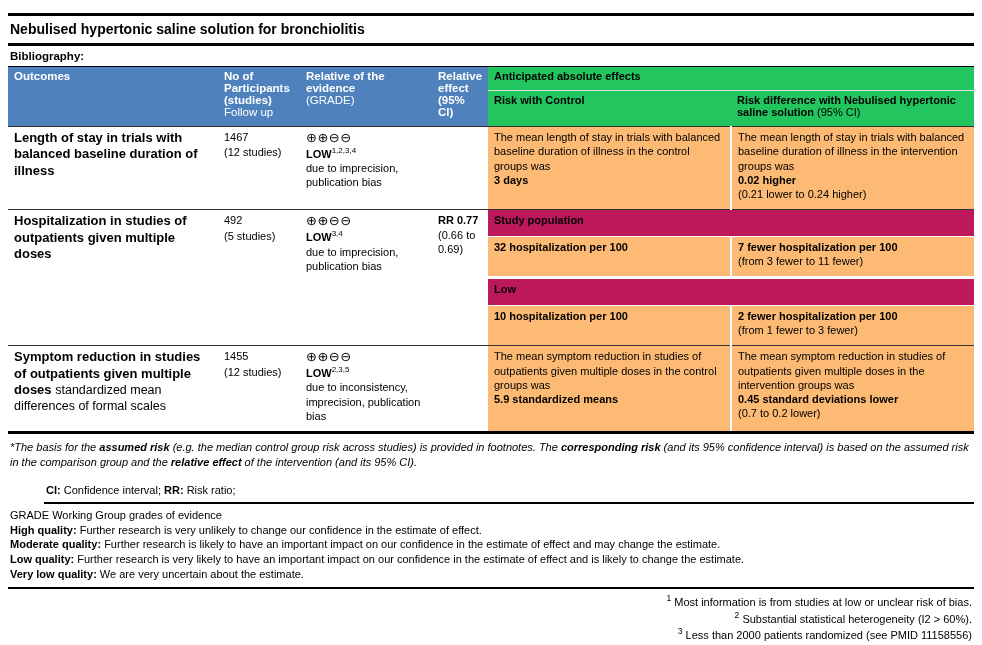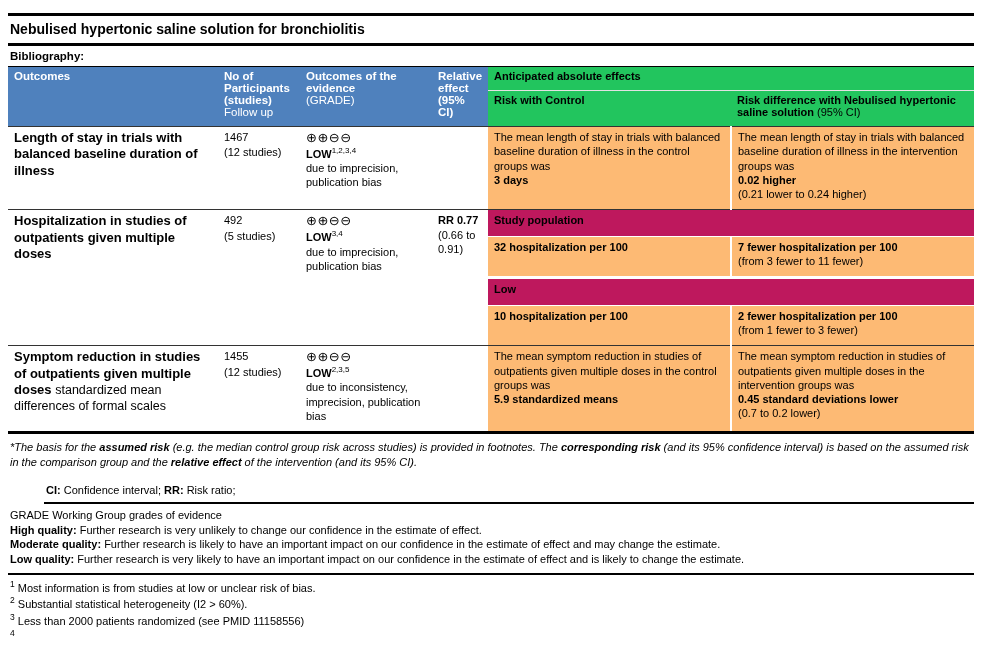--- a/index.html
+++ b/index.html
@@ -66,21 +66,21 @@
     border-bottom: 1px solid #fff;
     padding-top: 2px; padding-bottom: 3px;
   }
   tr.gap > td.band { border-top: 3px solid #fff; }
   .val { font-weight: bold; }
 
   .fn-star { font-size: 11px; line-height: 1.35; padding: 6px 2px 2px 2px; font-style: italic; }
   .abbrev  { font-size: 11px; padding: 12px 2px 6px 2px; border-bottom: 2px solid #000; margin-left: 36px; }
   .grades  { font-size: 11px; line-height: 1.33; padding: 4px 2px 6px 2px; border-bottom: 2px solid #000; }
   .numnotes { font-size: 11px; padding: 5px 2px 7px 2px; border-bottom: 3px solid #000; }
-  .numnotes .fn-line { padding: 2px 0 2.5px 0; }
+  .numnotes .fn-line { padding: 2px 0 2.5px 0; text-align: right; }
   .numnotes sup { font-size: 8.5px; }
   b { font-weight: bold; }
 </style>
 </head>
 <body>
 
 <div class="page">
 
   <div class="title-bar">Nebulised hypertonic saline solution for bronchiolitis</div>
 
@@ -98,21 +98,21 @@
     <thead>
       <tr>
         <th class="blue" rowspan="2">
           <span>Outcomes</span>
         </th>
         <th class="blue" rowspan="2">
           <div>No of Participants (studies)</div>
           <div class="th-sub">Follow up</div>
         </th>
         <th class="blue" rowspan="2">
-          <div>Outcomes of the evidence</div>
+          <div>Relative of the evidence</div>
           <div class="th-sub">(GRADE)</div>
         </th>
         <th class="blue" rowspan="2">
           <span>Relative effect (95% CI)</span>
         </th>
         <th class="grayhead abs-band" colspan="2">
           <span>Anticipated absolute effects</span>
         </th>
       </tr>
       <tr>
@@ -159,21 +159,21 @@
           <div>492</div>
           <div>(5 studies)</div>
         </td>
         <td rowspan="4">
           <div class="grade-sym">⊕⊕⊖⊖</div>
           <div><span class="grade-label">LOW</span><sup>3,4</sup></div>
           <div>due to imprecision, publication bias</div>
         </td>
         <td rowspan="4">
           <span class="rr">RR 0.77</span>
-          <span>(0.66 to 0.91)</span>
+          <span>(0.66 to 0.69)</span>
         </td>
         <td class="band" colspan="2">
           <span>Study population</span>
         </td>
       </tr>
       <tr>
         <td class="gcell">
           <div class="val">32 hospitalization per 100</div>
         </td>
         <td class="gcell">
@@ -227,20 +227,21 @@
 
   <div class="fn-star"><span>*The basis for the </span><b>assumed risk</b><span> (e.g. the median control group risk across studies) is provided in footnotes. The </span><b>corresponding risk</b><span> (and its 95% confidence interval) is based on the assumed risk in the comparison group and the </span><b>relative effect</b><span> of the intervention (and its 95% CI).</span></div>
 
   <div class="abbrev"><b>CI:</b><span> Confidence interval; </span><b>RR:</b><span> Risk ratio;</span></div>
 
   <div class="grades">
     <div>GRADE Working Group grades of evidence</div>
     <div><b>High quality:</b><span> Further research is very unlikely to change our confidence in the estimate of effect.</span></div>
     <div><b>Moderate quality:</b><span> Further research is likely to have an important impact on our confidence in the estimate of effect and may change the estimate.</span></div>
     <div><b>Low quality:</b><span> Further research is very likely to have an important impact on our confidence in the estimate of effect and is likely to change the estimate.</span></div>
+    <div><b>Very low quality:</b><span> We are very uncertain about the estimate.</span></div>
   </div>
 
   <div class="numnotes">
     <div class="fn-line"><sup>1</sup> <span>Most information is from studies at low or unclear risk of bias.</span></div>
     <div class="fn-line"><sup>2</sup> <span>Substantial statistical heterogeneity (I2 &gt; 60%).</span></div>
     <div class="fn-line"><sup>3</sup> <span>Less than 2000 patients randomized (see PMID 11158556)</span></div>
     <div class="fn-line"><sup>4</sup> </div>
 
   </div>
 

